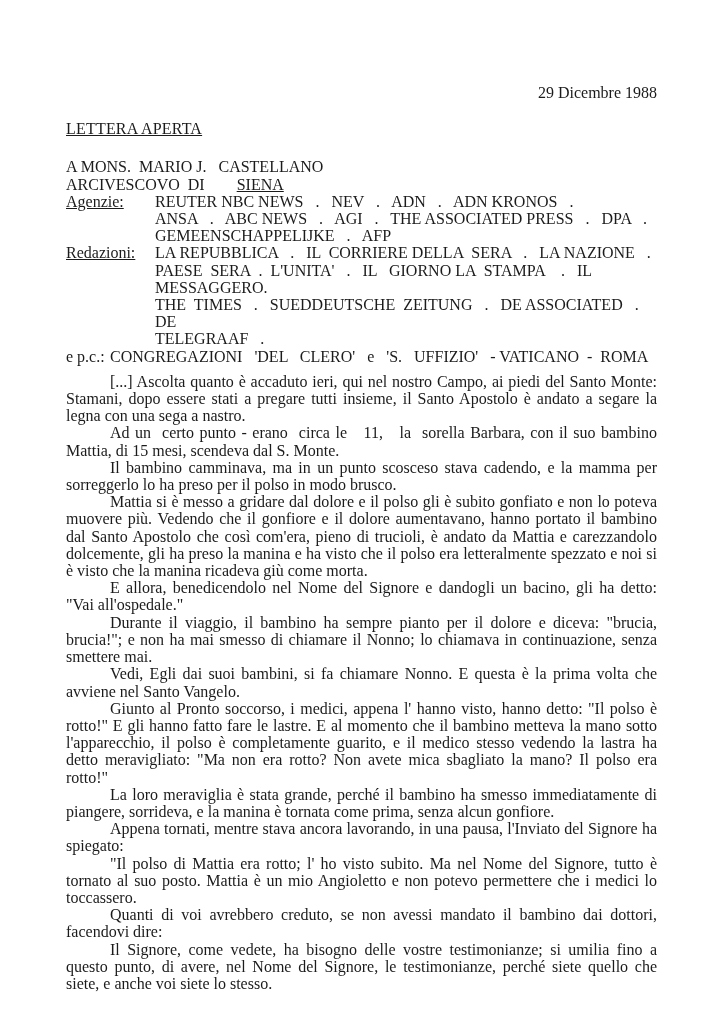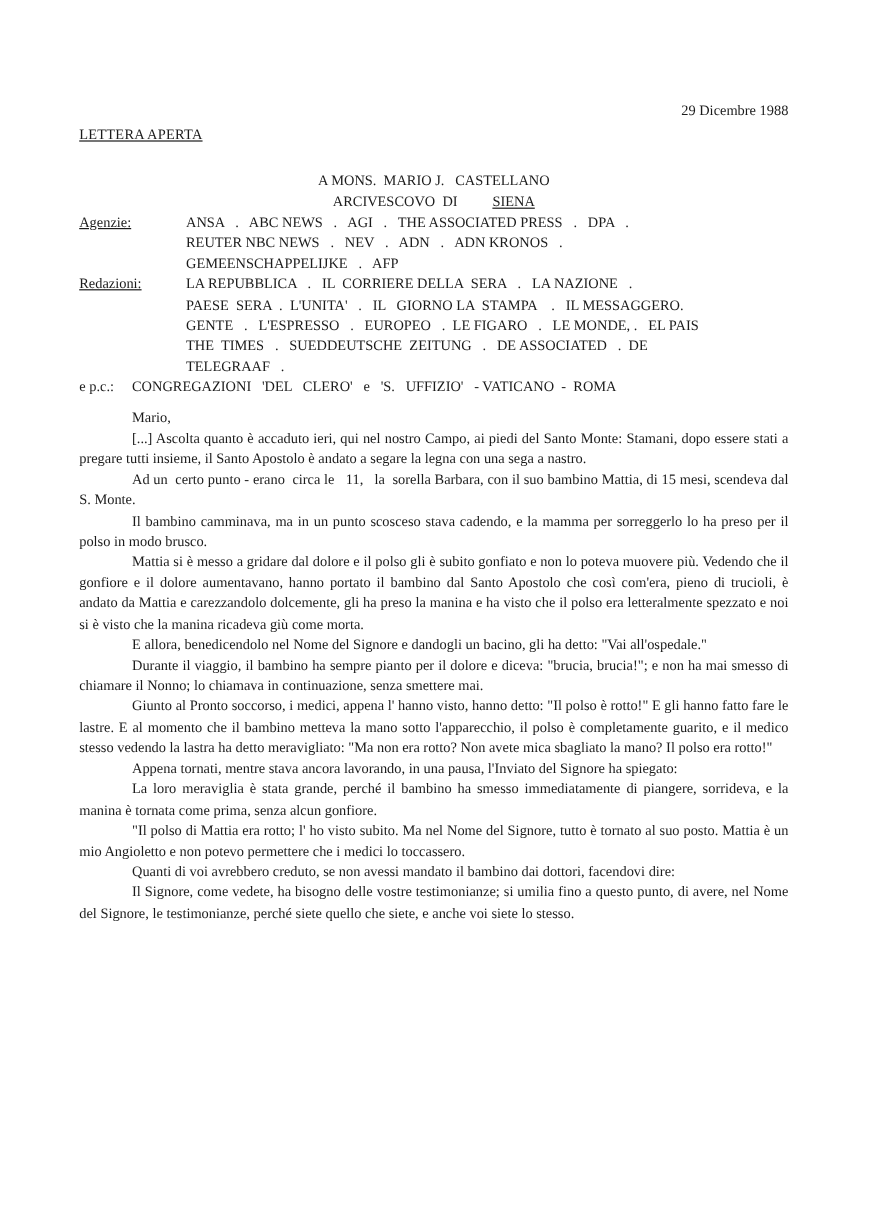--- a/index.html
+++ b/index.html
@@ -4,29 +4,29 @@
 <style>
   html, body { margin: 0; padding: 0; background: #ffffff; }
   .page {
     position: relative;
     width: 724px;
     height: 1023px;
     margin: 0 auto;
     background: #ffffff;
     color: #1b1b1b;
     font-family: "Liberation Serif", "DejaVu Serif", serif;
-    font-size: 12px;
+    font-size: 16px;
     line-height: 17.2px;
     box-sizing: border-box;
     padding: 84px 67px 0 66px;
     overflow: hidden;
   }
   .date-line { text-align: right; }
-  .letter-title { text-decoration: underline; margin-top: 3px; letter-spacing: 0.2px; }
-  .recipient { margin-top: 21px; white-space: pre-wrap; text-align: center; }
+  .letter-title { text-decoration: underline; margin-top: 19px; letter-spacing: 0.2px; }
+  .recipient { margin-top: 21px; white-space: pre-wrap; }
   .underlined { text-decoration: underline; margin-left: 20px; }
   .dist-row { display: grid; }
   .dist-row.wide-label { grid-template-columns: 89px 1fr; }
   .dist-row.narrow-label { grid-template-columns: 44px 1fr; }
   .dist-label { text-decoration: underline; }
   .plain-label { text-decoration: none; }
   .dist-lines div { white-space: pre-wrap; }
   .letter-body { margin-top: 8px; text-align: justify; }
   .letter-body p { margin: 0; text-indent: 44px; white-space: pre-wrap; }
 </style>
@@ -37,53 +37,52 @@
 
   <div class="date-line">29 Dicembre 1988</div>
 
   <div class="letter-title">LETTERA APERTA</div>
 
   <div class="recipient"><div>A MONS.  MARIO J.   CASTELLANO</div><div><span>ARCIVESCOVO  DI   </span><span class="underlined">SIENA</span></div></div>
 
   <div class="dist-row wide-label">
     <div class="dist-label">Agenzie:</div>
     <div class="dist-lines">
+      <div>REUTER NBC NEWS   .   NEV   .   ADN   .   ADN KRONOS   .</div>
       <div>ANSA   .   ABC NEWS   .   AGI   .   THE ASSOCIATED PRESS   .   DPA   .</div>
-      <div>REUTER NBC NEWS   .   NEV   .   ADN   .   ADN KRONOS   .</div>
       <div>GEMEENSCHAPPELIJKE   .   AFP</div>
     </div>
   </div>
 
   <div class="dist-row wide-label">
     <div class="dist-label">Redazioni:</div>
     <div class="dist-lines">
       <div>LA REPUBBLICA   .   IL  CORRIERE DELLA  SERA   .   LA NAZIONE   .</div>
       <div>PAESE  SERA  .  L'UNITA'   .   IL   GIORNO LA  STAMPA    .   IL MESSAGGERO.</div>
-      <div>GENTE   .   L'ESPRESSO   .   EUROPEO   .  LE FIGARO   .   LE MONDE, .   EL PAIS</div>
       <div>THE  TIMES   .   SUEDDEUTSCHE  ZEITUNG   .   DE ASSOCIATED   .  DE</div>
       <div>TELEGRAAF   .</div>
     </div>
   </div>
 
   <div class="dist-row narrow-label">
     <div class="plain-label">e p.c.:</div>
     <div class="dist-lines">
       <div>CONGREGAZIONI   'DEL   CLERO'   e   'S.   UFFIZIO'   - VATICANO  -  ROMA</div>
     </div>
   </div>
 
   <div class="letter-body">
-    <p>Mario,</p>
     <p>[...] Ascolta quanto è accaduto ieri, qui nel nostro Campo, ai piedi del Santo Monte: Stamani, dopo essere stati a pregare tutti insieme, il Santo Apostolo è andato a segare la legna con una sega a nastro.</p>
     <p>Ad un  certo punto - erano  circa le   11,   la  sorella Barbara, con il suo bambino Mattia, di 15 mesi, scendeva dal S. Monte.</p>
     <p>Il bambino camminava, ma in un punto scosceso stava cadendo, e la mamma per sorreggerlo lo ha preso per il polso in modo brusco.</p>
     <p>Mattia si è messo a gridare dal dolore e il polso gli è subito gonfiato e non lo poteva muovere più. Vedendo che il gonfiore e il dolore aumentavano, hanno portato il bambino dal Santo Apostolo che così com'era, pieno di trucioli, è andato da Mattia e carezzandolo dolcemente, gli ha preso la manina e ha visto che il polso era letteralmente spezzato e noi si è visto che la manina ricadeva giù come morta.</p>
     <p>E allora, benedicendolo nel Nome del Signore e dandogli un bacino, gli ha detto: "Vai all'ospedale."</p>
     <p>Durante il viaggio, il bambino ha sempre pianto per il dolore e diceva: "brucia, brucia!"; e non ha mai smesso di chiamare il Nonno; lo chiamava in continuazione, senza smettere mai.</p>
+    <p>Vedi, Egli dai suoi bambini, si fa chiamare Nonno. E questa è la prima volta che avviene nel Santo Vangelo.</p>
     <p>Giunto al Pronto soccorso, i medici, appena l' hanno visto, hanno detto: "Il polso è rotto!" E gli hanno fatto fare le lastre. E al momento che il bambino metteva la mano sotto l'apparecchio, il polso è completamente guarito, e il medico stesso vedendo la lastra ha detto meravigliato: "Ma non era rotto? Non avete mica sbagliato la mano? Il polso era rotto!"</p>
+    <p>La loro meraviglia è stata grande, perché il bambino ha smesso immediatamente di piangere, sorrideva, e la manina è tornata come prima, senza alcun gonfiore.</p>
     <p>Appena tornati, mentre stava ancora lavorando, in una pausa, l'Inviato del Signore ha spiegato:</p>
-    <p>La loro meraviglia è stata grande, perché il bambino ha smesso immediatamente di piangere, sorrideva, e la manina è tornata come prima, senza alcun gonfiore.</p>
     <p>"Il polso di Mattia era rotto; l' ho visto subito. Ma nel Nome del Signore, tutto è tornato al suo posto. Mattia è un mio Angioletto e non potevo permettere che i medici lo toccassero.</p>
     <p>Quanti di voi avrebbero creduto, se non avessi mandato il bambino dai dottori, facendovi dire:</p>
     <p>Il Signore, come vedete, ha bisogno delle vostre testimonianze; si umilia fino a questo punto, di avere, nel Nome del Signore, le testimonianze, perché siete quello che siete, e anche voi siete lo stesso.</p>
   </div>
 
 </div>
 
 </body></html>

